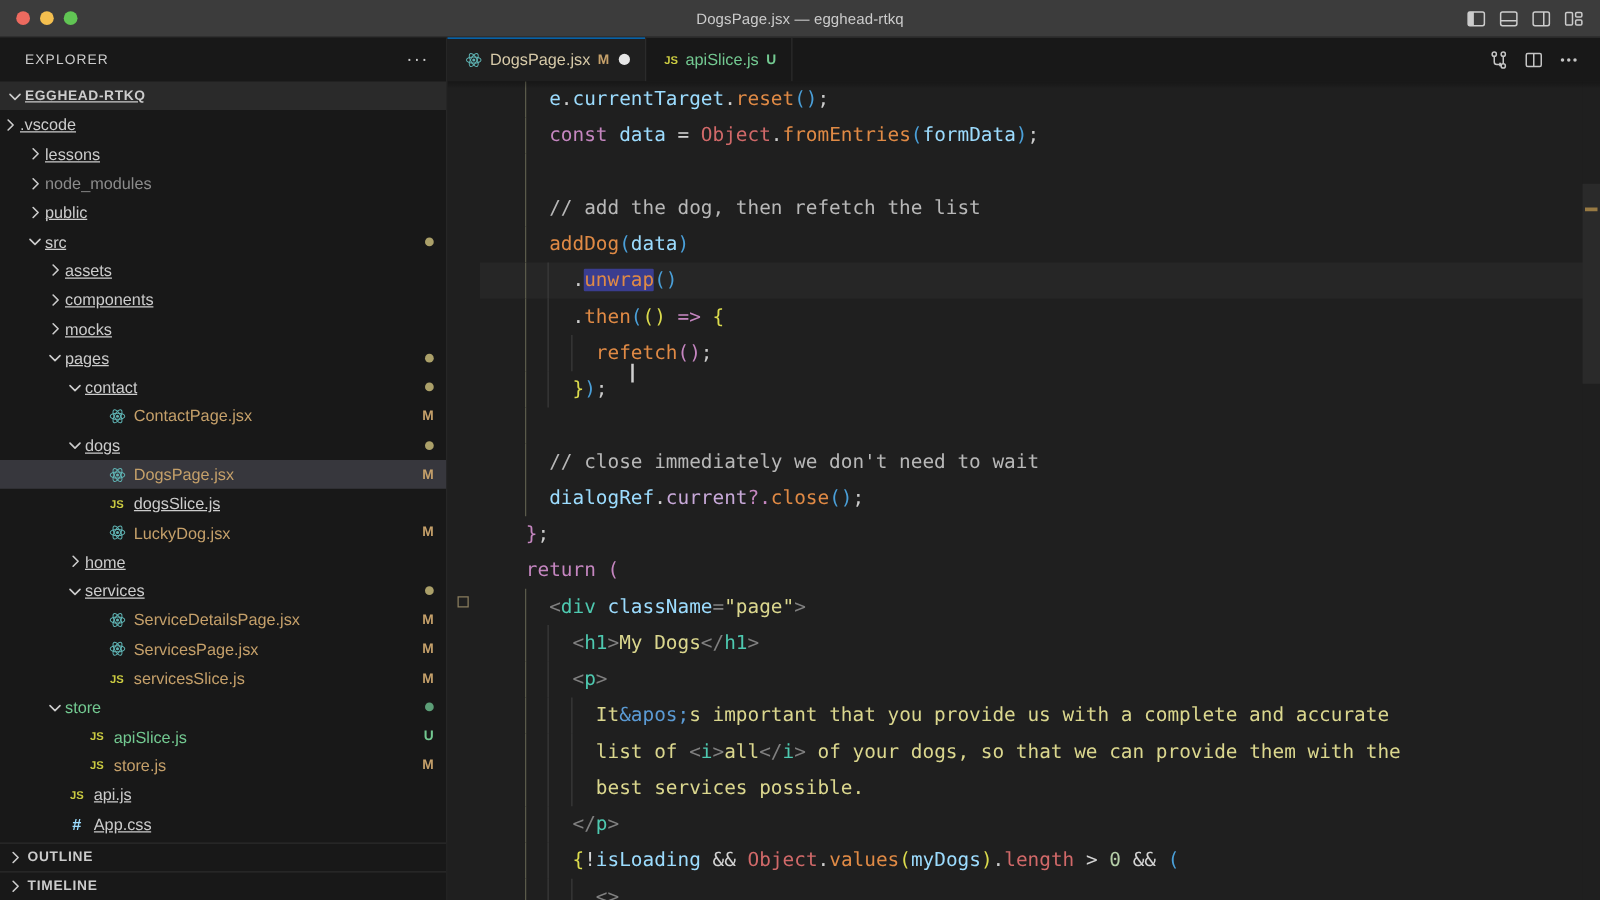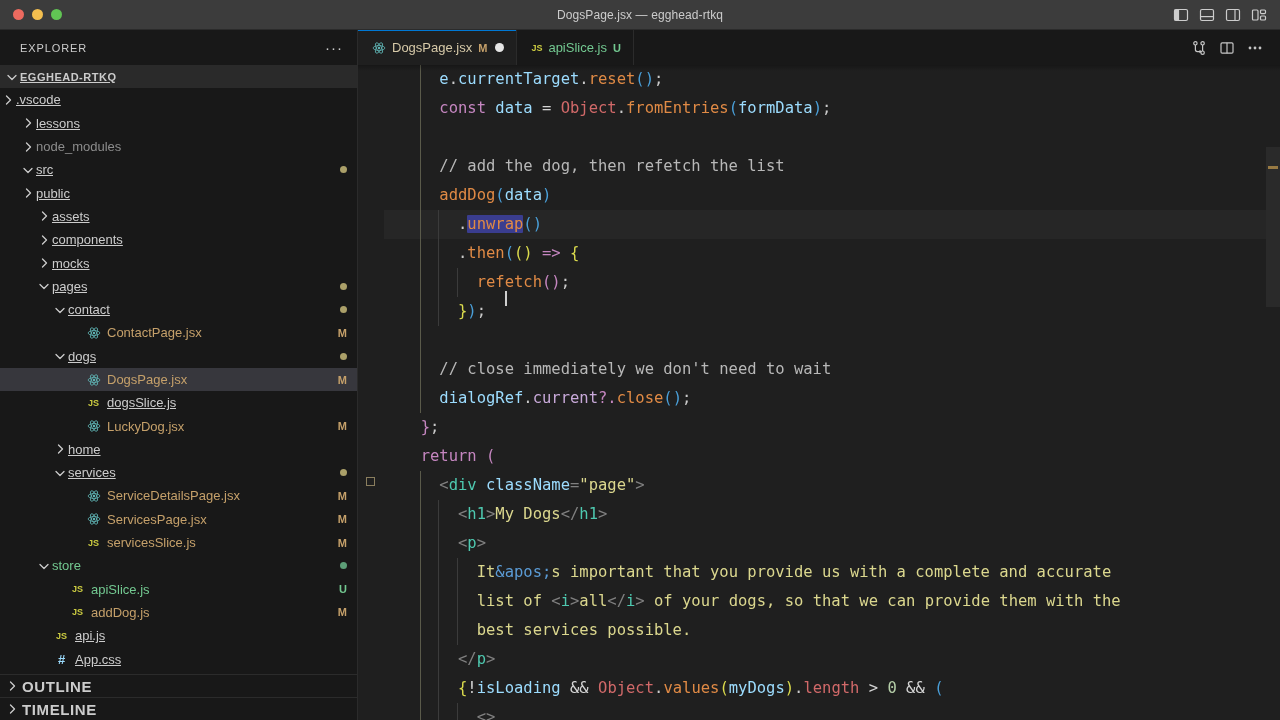--- a/index.html
+++ b/index.html
@@ -64,21 +64,21 @@
   .badge.m { color:#c5a06a; }
   .badge.u { color:#73c991; }
   .cdot { margin-left:auto; width:7px; height:7px; border-radius:50%; }
   .cdot.m { background:#aba069; }
   .cdot.u { background:#5c9e77; }
 
   .side-sections { margin-top:auto; }
   .sect {
     height:23px; display:flex; align-items:center; gap:2px;
     background:#181818; border-top:1px solid #2b2b2b;
-    font-size:15px; font-weight:700; letter-spacing:.6px; color:#cccccc; padding-left:4px;
+    font-size:11px; font-weight:700; letter-spacing:.6px; color:#cccccc; padding-left:4px;
   }
 
   
   .editor-area { flex:1; display:flex; flex-direction:column; min-width:0; background:#1f1f1f; }
   .tabbar { height:35px; min-height:35px; display:flex; background:#181818; align-items:stretch; }
   .tab {
     display:flex; align-items:center; gap:6px; padding:0 12px 0 14px;
     font-size:13px; color:#8a8a8a; position:relative; border-right:1px solid #2b2b2b; min-width:0;
   }
   .tab.active { background:#1f1f1f; color:#d6c9a8; }
@@ -220,33 +220,33 @@
             <span class="chev">
               <svg width="14" height="14" viewBox="0 0 14 14" fill="none" stroke="#cccccc" stroke-width="1.3" stroke-linecap="round" stroke-linejoin="round">
                 <path d="M5.5 3 L9.5 7 L5.5 11"></path>
               </svg>
             </span>
             <span class="lbl dim">node_modules</span>
           </div>
           <div class="row" style="padding-left: 20px;">
             <span class="chev">
               <svg width="14" height="14" viewBox="0 0 14 14" fill="none" stroke="#cccccc" stroke-width="1.3" stroke-linecap="round" stroke-linejoin="round">
+                <path d="M5.5 3 L9.5 7 L5.5 11"></path>
+              </svg>
+            </span>
+            <span class="lbl folder">public</span>
+          </div>
+          <div class="row" style="padding-left: 20px;">
+            <span class="chev">
+              <svg width="14" height="14" viewBox="0 0 14 14" fill="none" stroke="#cccccc" stroke-width="1.3" stroke-linecap="round" stroke-linejoin="round">
                 <path d="M3 5.5 L7 9.5 L11 5.5"></path>
               </svg>
             </span>
             <span class="lbl folder">src</span>
             <span class="cdot m"></span>
-          </div>
-          <div class="row" style="padding-left: 20px;">
-            <span class="chev">
-              <svg width="14" height="14" viewBox="0 0 14 14" fill="none" stroke="#cccccc" stroke-width="1.3" stroke-linecap="round" stroke-linejoin="round">
-                <path d="M5.5 3 L9.5 7 L5.5 11"></path>
-              </svg>
-            </span>
-            <span class="lbl folder">public</span>
           </div>
           <div class="row" style="padding-left: 36px;">
             <span class="chev">
               <svg width="14" height="14" viewBox="0 0 14 14" fill="none" stroke="#cccccc" stroke-width="1.3" stroke-linecap="round" stroke-linejoin="round">
                 <path d="M5.5 3 L9.5 7 L5.5 11"></path>
               </svg>
             </span>
             <span class="lbl folder">assets</span>
           </div>
           <div class="row" style="padding-left: 36px;">
@@ -404,21 +404,21 @@
               <span class="jsbadge">JS</span>
             </span>
             <span class="lbl unt">apiSlice.js</span>
             <span class="badge u">U</span>
           </div>
           <div class="row" style="padding-left: 52px;">
             <span class="chev"></span>
             <span class="ficon">
               <span class="jsbadge">JS</span>
             </span>
-            <span class="lbl mod">addDog.js</span>
+            <span class="lbl mod">store.js</span>
             <span class="badge m">M</span>
           </div>
           <div class="row" style="padding-left: 36px;">
             <span class="chev"></span>
             <span class="ficon">
               <span class="jsbadge">JS</span>
             </span>
             <span class="lbl folder">api.js</span>
           </div>
           <div class="row" style="padding-left: 36px;">

